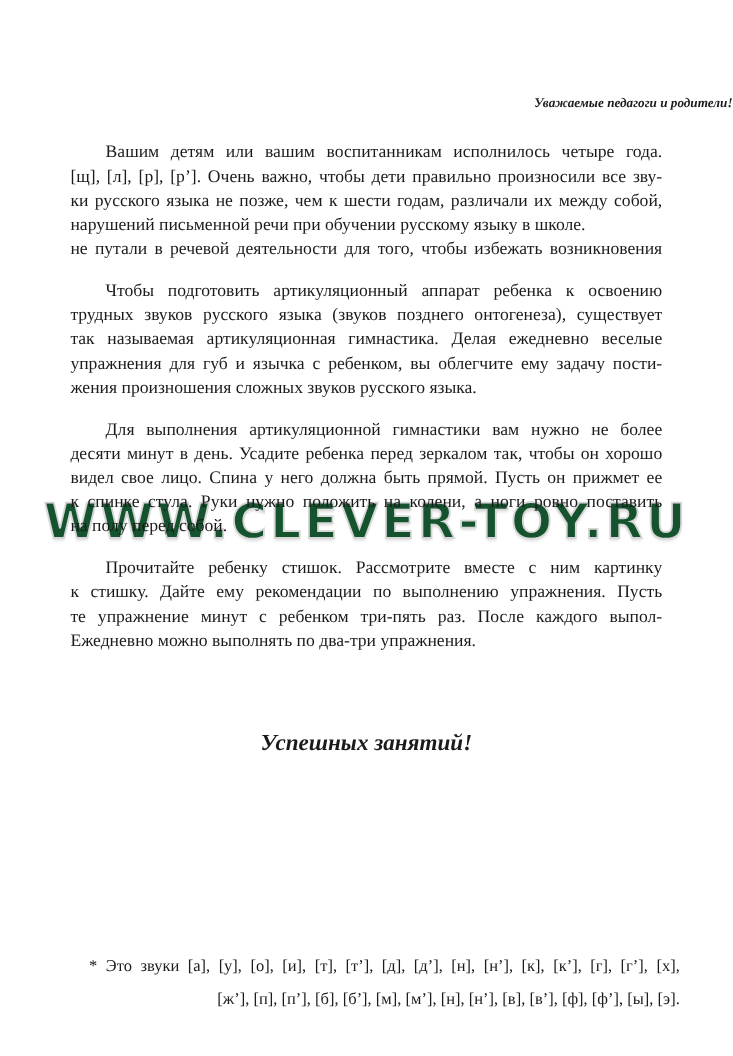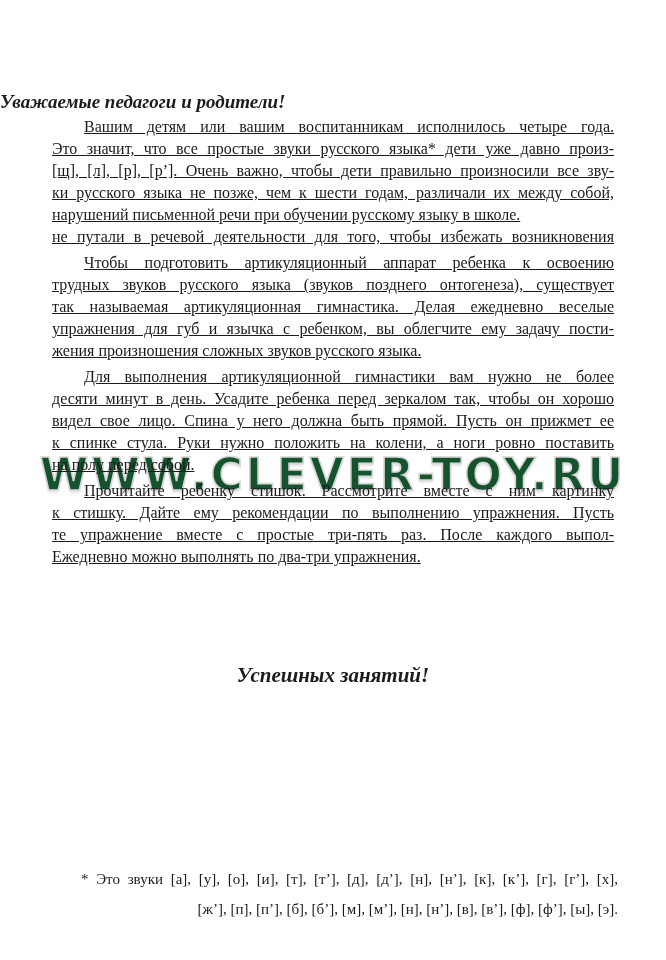--- a/index.html
+++ b/index.html
@@ -10,22 +10,22 @@
     background: #ffffff;
     overflow: hidden;
     font-family: "Liberation Serif", serif;
     color: #1b1b1b;
   }
   .page-title {
     position: absolute;
     top: 78px;
     left: 0;
     width: 100%;
-    text-align: left;
-    font-size: 19px;
+    text-align: right;
+    font-size: 12px;
     font-weight: bold;
     font-style: italic;
     z-index: 2;
   }
   .watermark {
     position: absolute;
     top: 449px;
     left: 0;
     width: 100%;
     text-align: center;
@@ -42,21 +42,21 @@
   }
   .body-text {
     position: absolute;
     top: 112px;
     left: 48px;
     width: 570px;
     font-size: 16px;
     line-height: 22px;
     z-index: 2;
   }
-  .paragraph { margin: 4px; text-decoration: underline; }
+  .paragraph { margin: 16px; }
   .line {
     height: 22px;
     overflow: visible;
     text-align: justify;
     text-align-last: justify;
   }
   .line.indent { text-indent: 32px; }
   .line.last { text-align: left; text-align-last: left; }
   .closing-line {
     position: absolute;
@@ -92,21 +92,20 @@
 <div class="page">
 
   <div class="watermark">WWW.CLEVER-TOY.RU</div>
 
   <h1 class="page-title">Уважаемые педагоги и родители!</h1>
 
   <div class="body-text">
 
     <div class="paragraph">
       <div class="line indent">Вашим детям или вашим воспитанникам исполнилось четыре года.</div>
-      <div class="line">Это значит, что все простые звуки русского языка* дети уже давно произ-</div>
       <div class="line">[щ], [л], [р], [р’]. Очень важно, чтобы дети правильно произносили все зву-</div>
       <div class="line">ки русского языка не позже, чем к шести годам, различали их между собой,</div>
       <div class="line last">нарушений письменной речи при обучении русскому языку в школе.</div>
       <div class="line">не путали в речевой деятельности для того, чтобы избежать возникновения</div>
     </div>
 
     <div class="paragraph">
       <div class="line indent">Чтобы подготовить артикуляционный аппарат ребенка к освоению</div>
       <div class="line">трудных звуков русского языка (звуков позднего онтогенеза), существует</div>
       <div class="line">так называемая артикуляционная гимнастика. Делая ежедневно веселые</div>
@@ -118,21 +117,21 @@
       <div class="line indent">Для выполнения артикуляционной гимнастики вам нужно не более</div>
       <div class="line">десяти минут в день. Усадите ребенка перед зеркалом так, чтобы он хорошо</div>
       <div class="line">видел свое лицо. Спина у него должна быть прямой. Пусть он прижмет ее</div>
       <div class="line">к спинке стула. Руки нужно положить на колени, а ноги ровно поставить</div>
       <div class="line last">на полу перед собой.</div>
     </div>
 
     <div class="paragraph">
       <div class="line indent">Прочитайте ребенку стишок. Рассмотрите вместе с ним картинку</div>
       <div class="line">к стишку. Дайте ему рекомендации по выполнению упражнения. Пусть</div>
-      <div class="line">те упражнение вместе с простые три-пять раз. После каждого выпол-</div>
+      <div class="line">те упражнение минут с ребенком три-пять раз. После каждого выпол-</div>
       <div class="line last">Ежедневно можно выполнять по два-три упражнения.</div>
     </div>
 
   </div>
 
   <div class="closing-line">Успешных занятий!</div>
 
   <div class="footnote">
     <div class="fn-line first">* Это звуки [а], [у], [о], [и], [т], [т’], [д], [д’], [н], [н’], [к], [к’], [г], [г’], [х],</div>
     <div class="fn-line last">[ж’], [п], [п’], [б], [б’], [м], [м’], [н], [н’], [в], [в’], [ф], [ф’], [ы], [э].</div>

